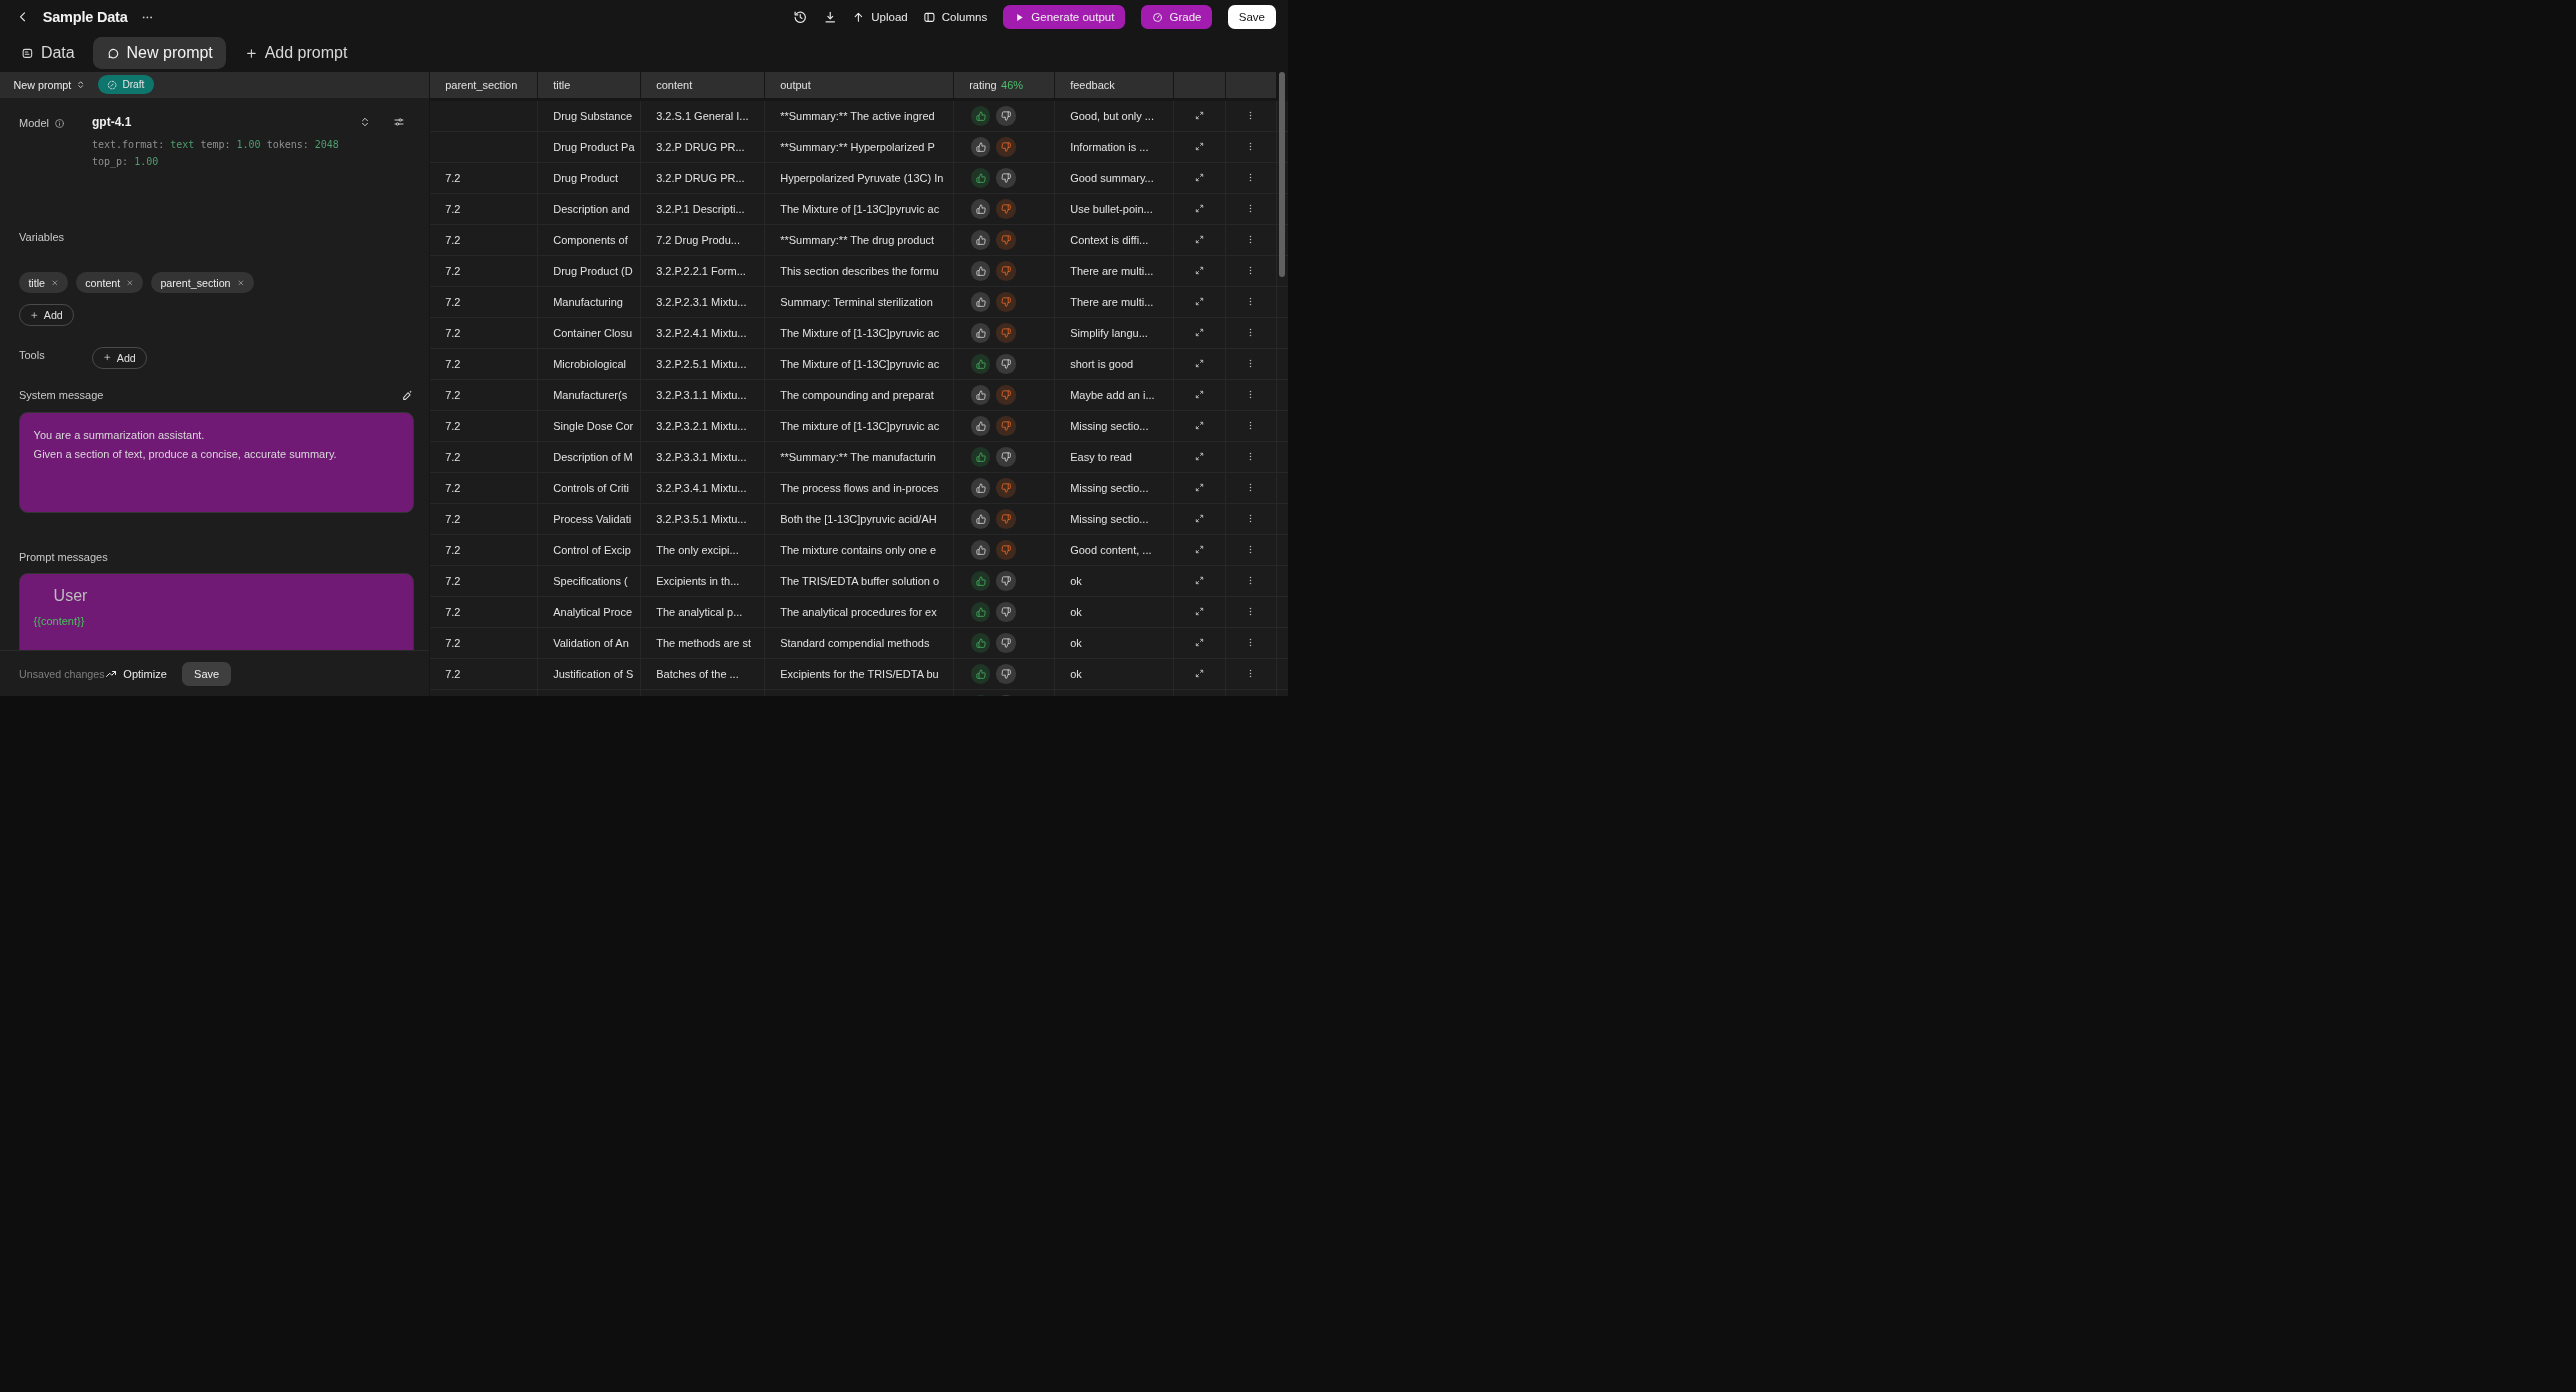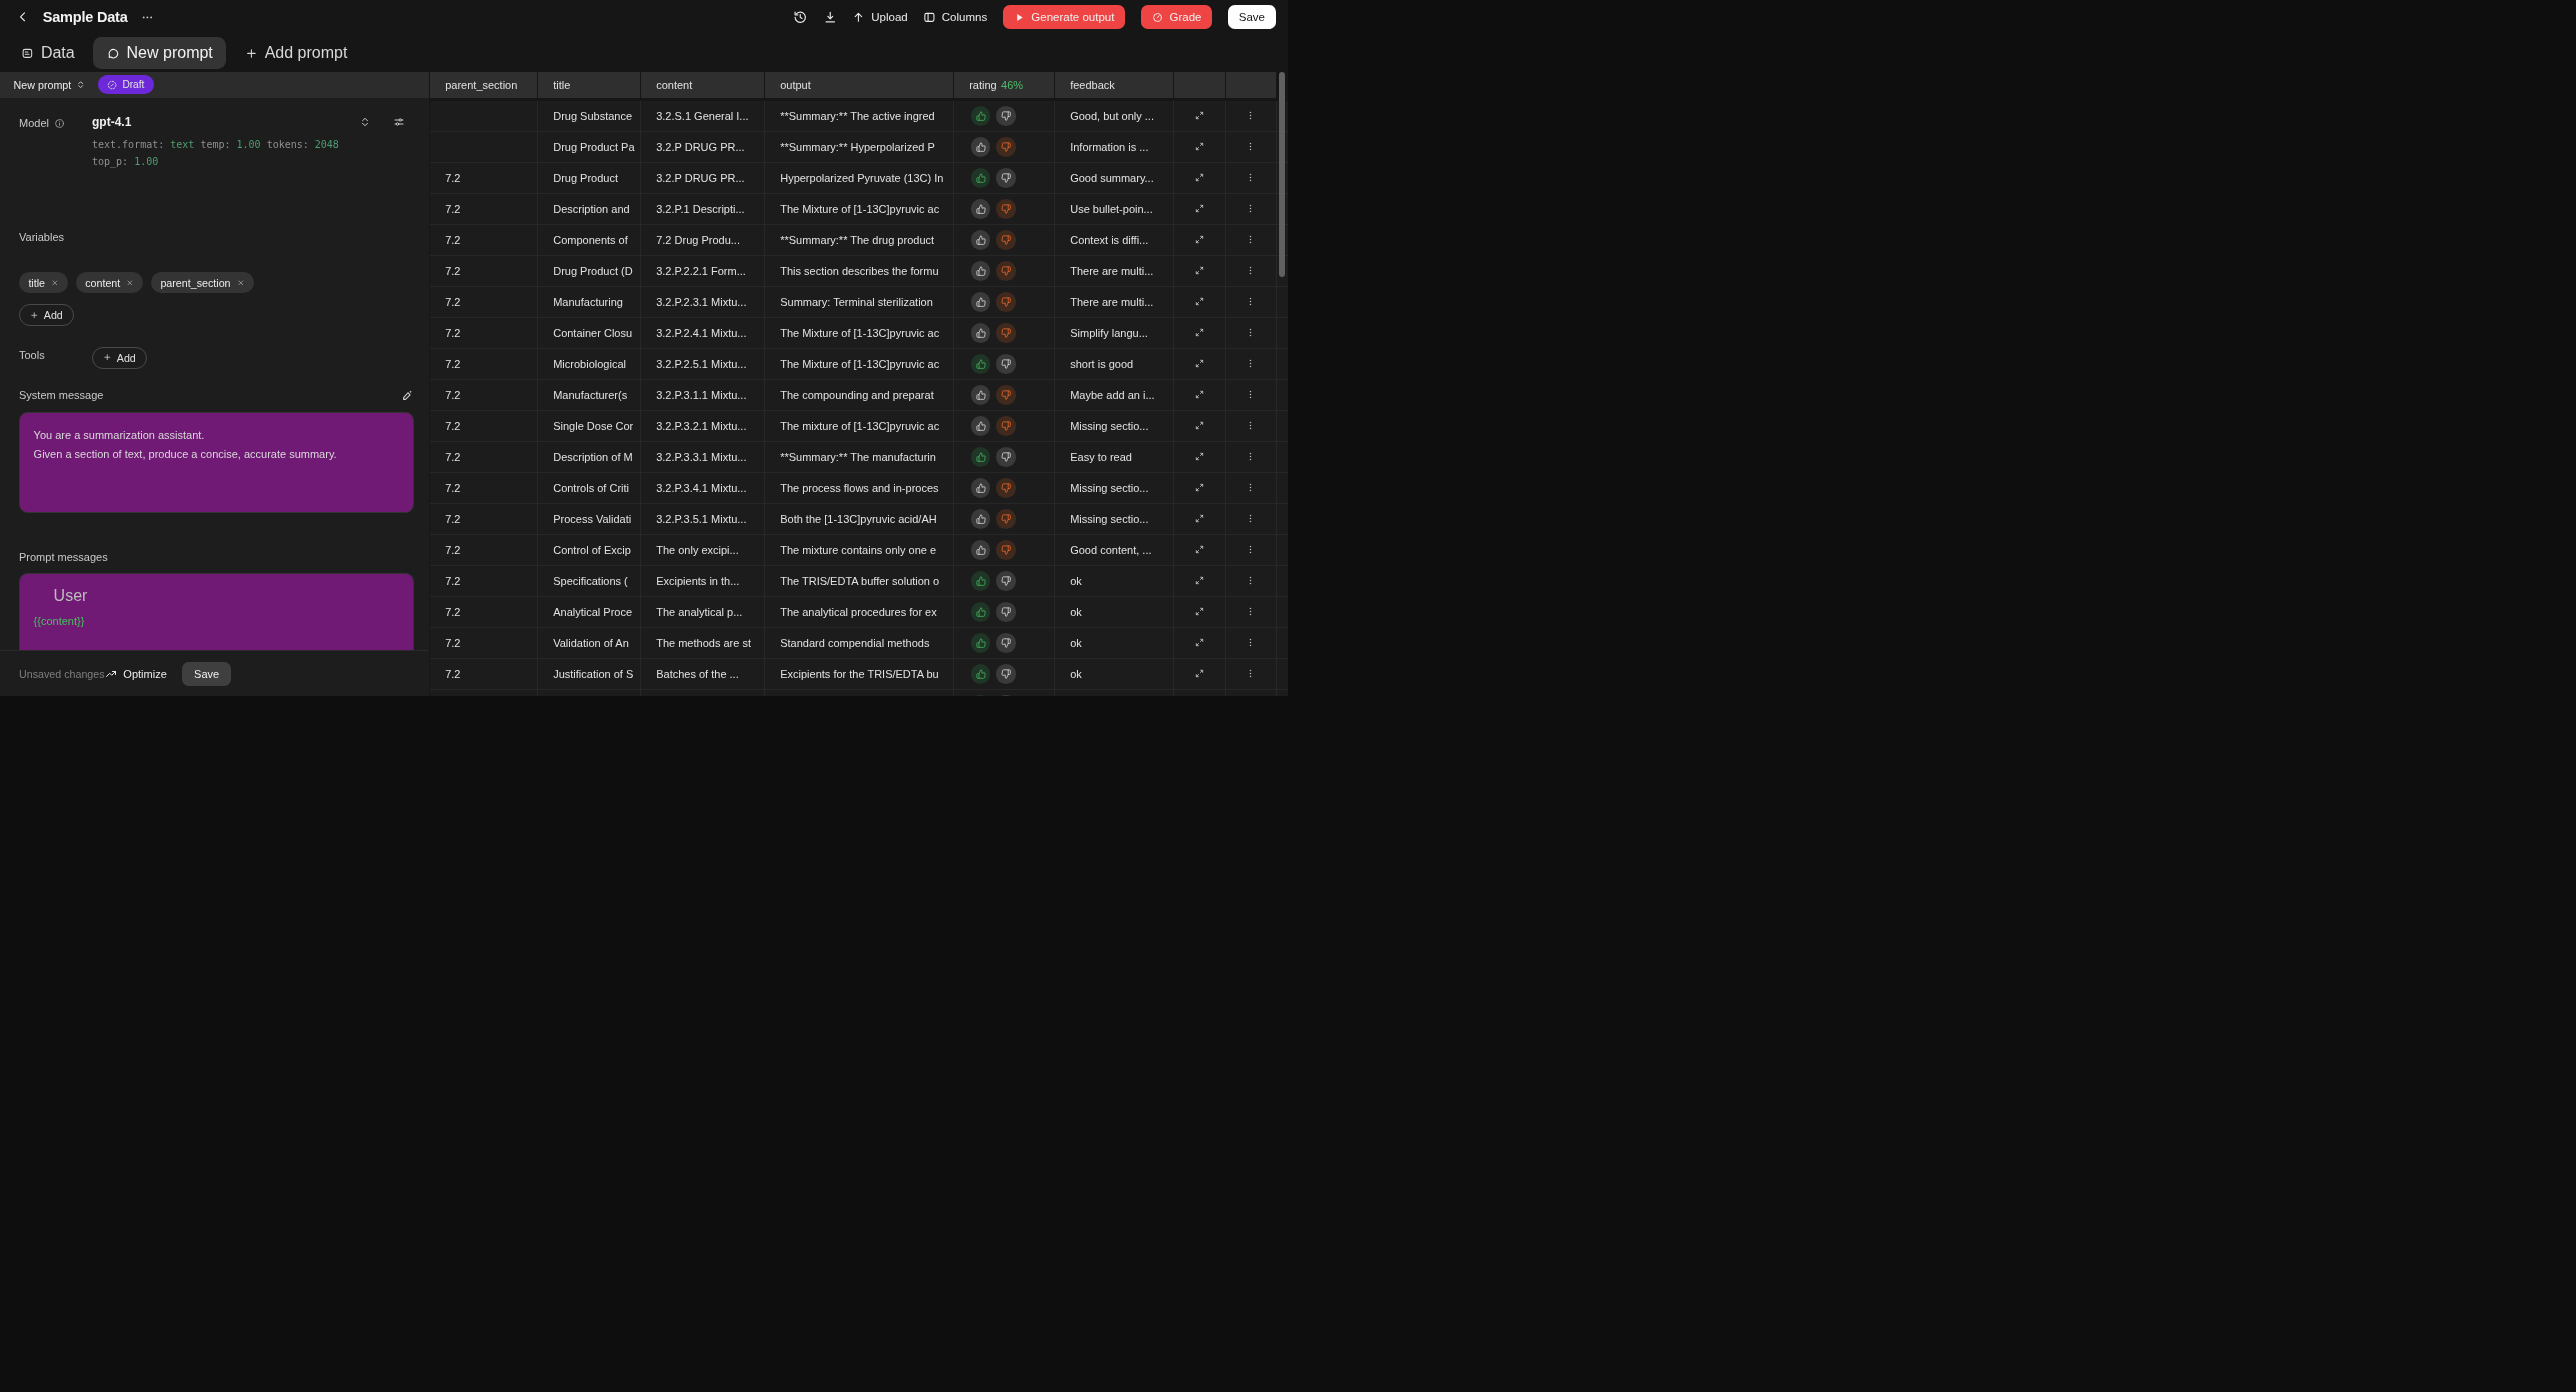--- a/index.html
+++ b/index.html
@@ -19,40 +19,40 @@
   .back-btn { width:19px; height:19px; color:#e8e8e8; display:flex; align-items:center; justify-content:center; cursor:pointer; }
   .back-btn svg { width:13.6px; height:13.6px; }
   .app-title { font-size:14.5px; font-weight:700; letter-spacing:-0.2px; color:#f3f3f3; }
   .dots-btn { color:#cfcfcf; display:flex; padding:1.7px 3.4px; cursor:pointer; }
   .dots-btn svg { width:12.8px; height:12.8px; }
   .tb-right { display:flex; align-items:center; gap:15.3px; }
   .tb-icon { color:#e3e3e3; display:flex; cursor:pointer; }
   .tb-icon svg { width:14.5px; height:14.5px; }
   .tb-textbtn { display:flex; align-items:center; gap:6px; color:#ececec; font-size:11.5px; cursor:pointer; }
   .tb-textbtn svg { width:12.8px; height:12.8px; }
-  .btn { display:flex; align-items:center; gap:6.8px; background:#ef4444; border-radius:6.8px;
+  .btn { display:flex; align-items:center; gap:6.8px; background:#a21caf; border-radius:6.8px;
          padding:6px 11px; font-size:11.5px; color:#f0f0f0; cursor:pointer; white-space:nowrap; }
   .btn svg { width:11px; height:11px; }
   .btn.save-white { background:#ffffff; color:#161616; font-weight:500; }
 
   
   .tabbar { height:38px; display:flex; align-items:center; gap:10.2px; padding:0 12.8px; }
   .tab { display:flex; align-items:center; gap:6.8px; color:#d8d8d8; font-size:16px; padding:6px 8.5px; cursor:pointer; }
   .tab svg { width:12.8px; height:12.8px; }
   .tab.active { background:#343434; border-radius:8.5px; padding:6.8px 13.6px; color:#f2f2f2; }
 
   
   .main { position:absolute; top:72px; left:0; right:0; bottom:0; display:flex; }
 
   
   .panel { width:429px; background:#1d1d1d; display:flex; flex-direction:column; }
   .strip { height:25.6px; background:#2c2c2c; display:flex; align-items:center; gap:12px; padding:0 13.6px; flex:0 0 auto; }
   .strip-select { display:flex; align-items:center; gap:5.1px; font-size:10.7px; color:#ececec; cursor:pointer; }
   .strip-select svg { width:9.4px; height:9.4px; }
-  .draft-badge { display:flex; align-items:center; gap:5.1px; background:#6d28d9; border-radius:9.4px; height:19px; padding:0 9.4px; font-size:10.2px; color:#e3e3e3; cursor:pointer; }
+  .draft-badge { display:flex; align-items:center; gap:5.1px; background:#0f766e; border-radius:9.4px; height:19px; padding:0 9.4px; font-size:10.2px; color:#e3e3e3; cursor:pointer; }
   .draft-badge svg { width:10.2px; height:10.2px; }
 
   .panel-body { flex:1 1 auto; padding:17px 15.3px 0 19px; position:relative; overflow:hidden; }
   .frow { display:flex; align-items:flex-start; }
   .flabel { width:73px; flex:0 0 73px; color:#c9c9c9; padding-top:2.6px; display:flex; align-items:center; gap:5.1px; }
   .flabel svg { width:11px; height:11px; color:#9a9a9a; }
 
   .model-row { margin-bottom:29px; position:relative; }
   .model-name { font-size:12px; font-weight:600; color:#f0f0f0; }
   .model-params { margin-top:8.5px; font-family:"DejaVu Sans Mono", monospace; font-size:10px; color:#8f8f8f; line-height:1.65; }

